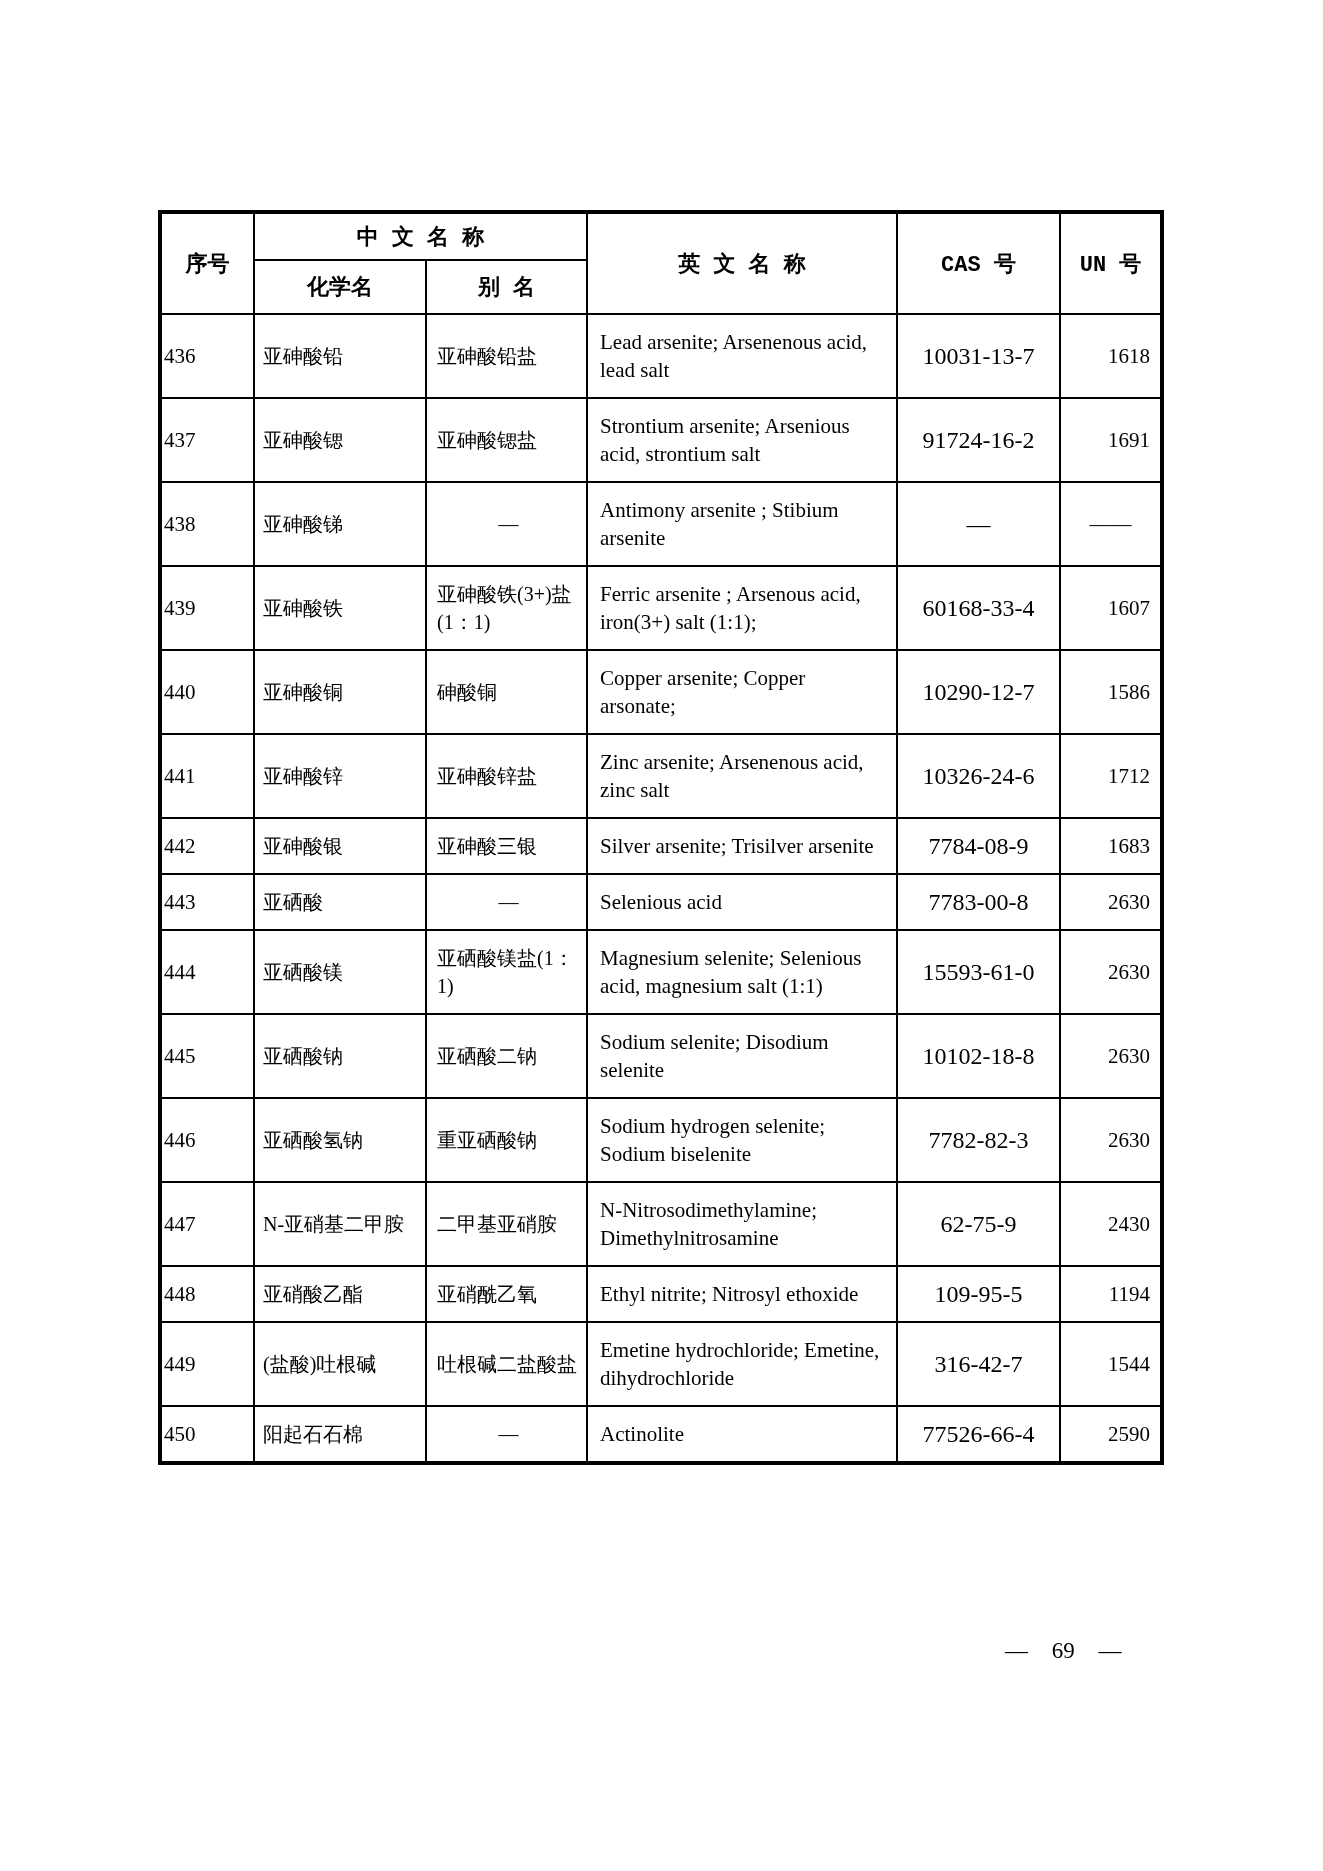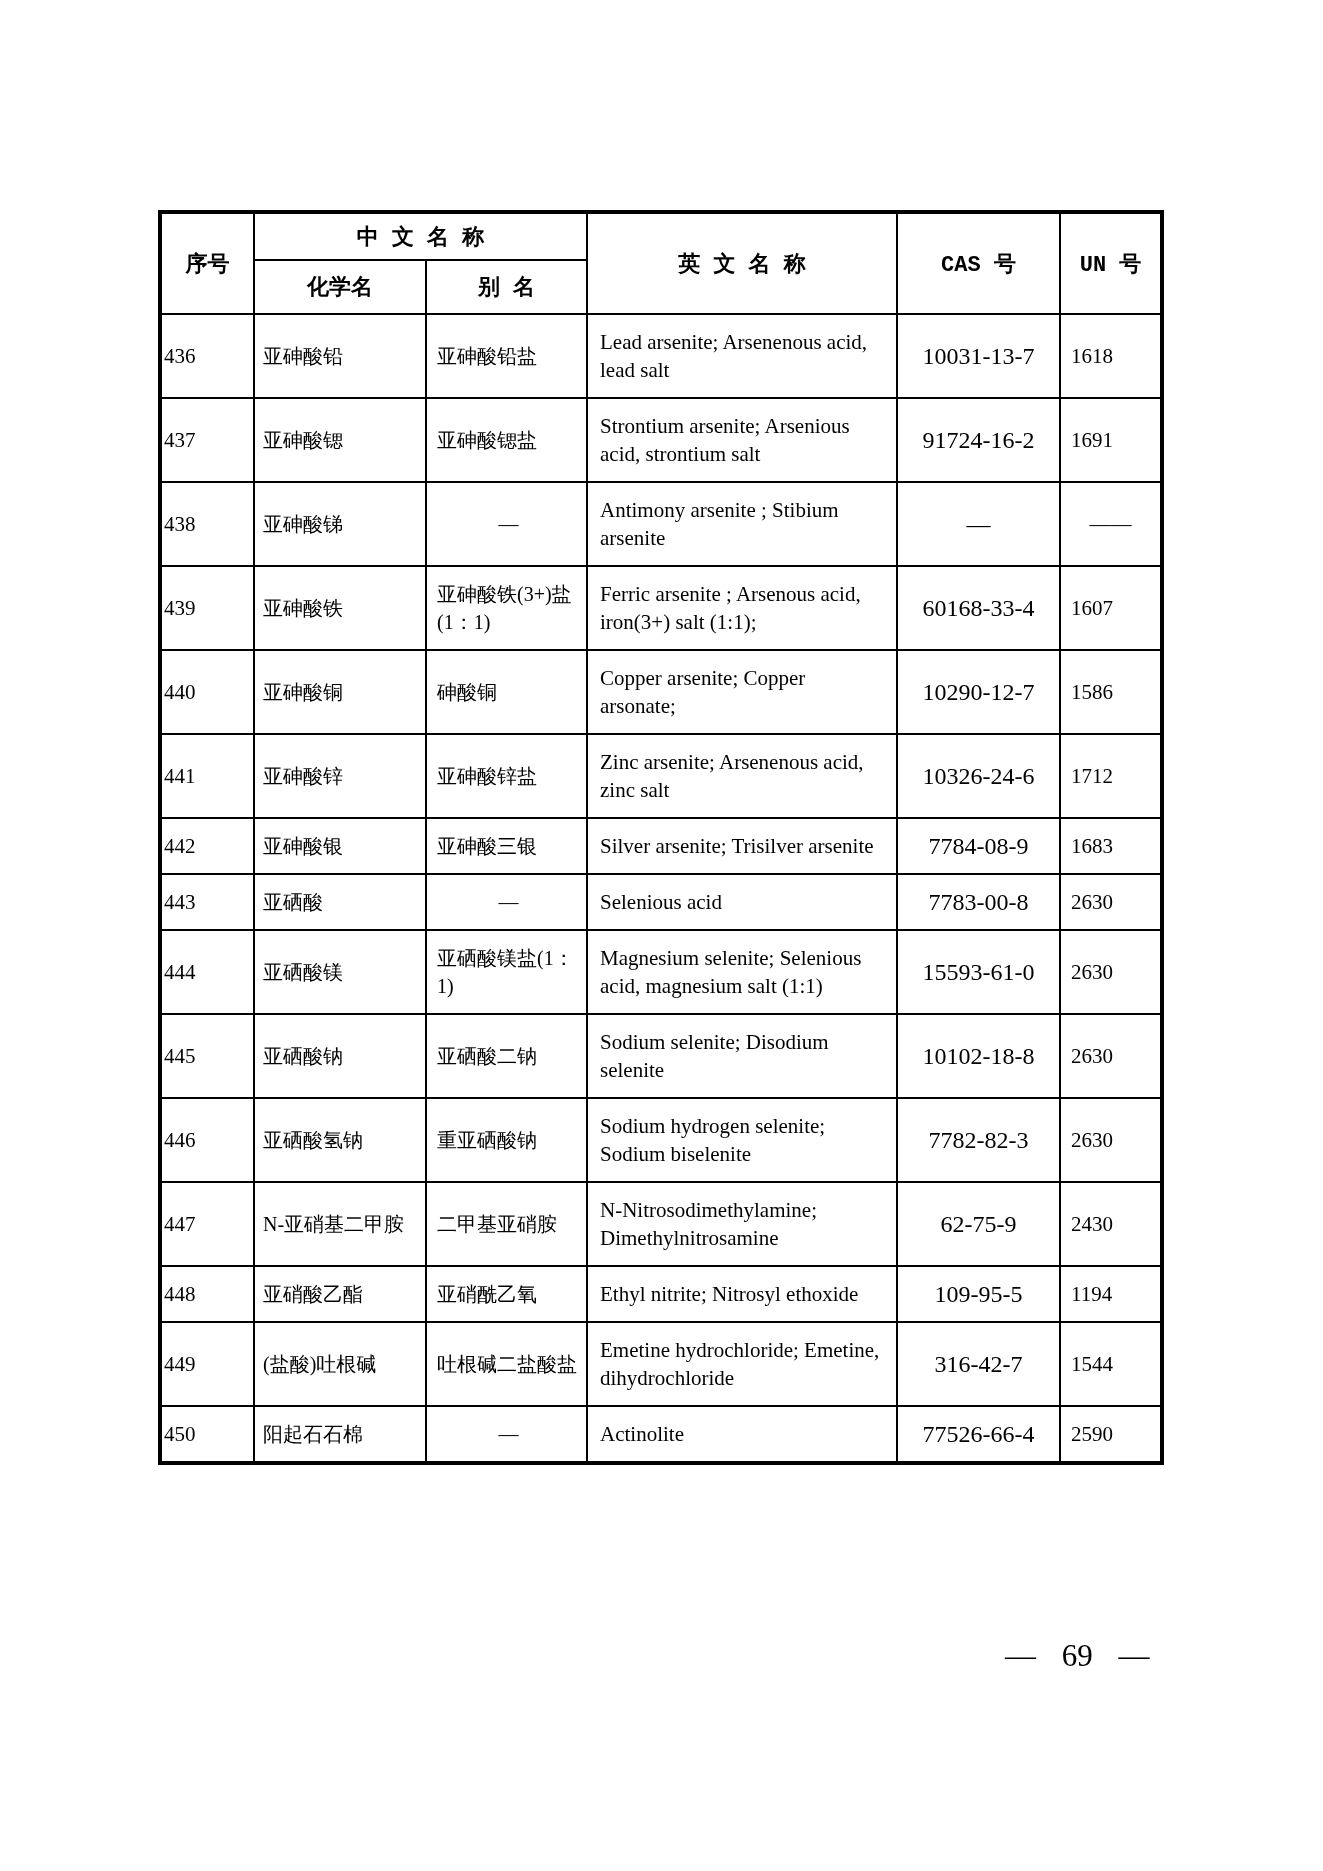--- a/index.html
+++ b/index.html
@@ -39,27 +39,27 @@
     font-size: 20px;
     line-height: 28px;
     vertical-align: middle;
     padding: 13px 10px;
   }
   td.c-no   { font-size: 21px; padding-left: 2px; padding-right: 2px; }
   td.c-chem { text-align: left;  padding-left: 8px; padding-right: 6px; }
   td.c-alias{ text-align: left;  padding-left: 10px; padding-right: 6px; }
   td.c-en   { text-align: left;  font-size: 21px; padding-left: 12px; }
   td.c-cas  { text-align: center; font-size: 24px; }
-  td.c-un   { text-align: left; font-size: 21px; }
+  td.c-un   { text-align: right; font-size: 21px; }
   td.dash-center { text-align: center; }
   .page-number {
     position: absolute;
     left: 1005px;
     top: 1638px;
-    font-size: 31px;
+    font-size: 23px;
     word-spacing: 18px;
     white-space: nowrap;
   }
 </style>
 </head>
 <body>
 
 <div class="page">
 
   <table class="chem-table">

